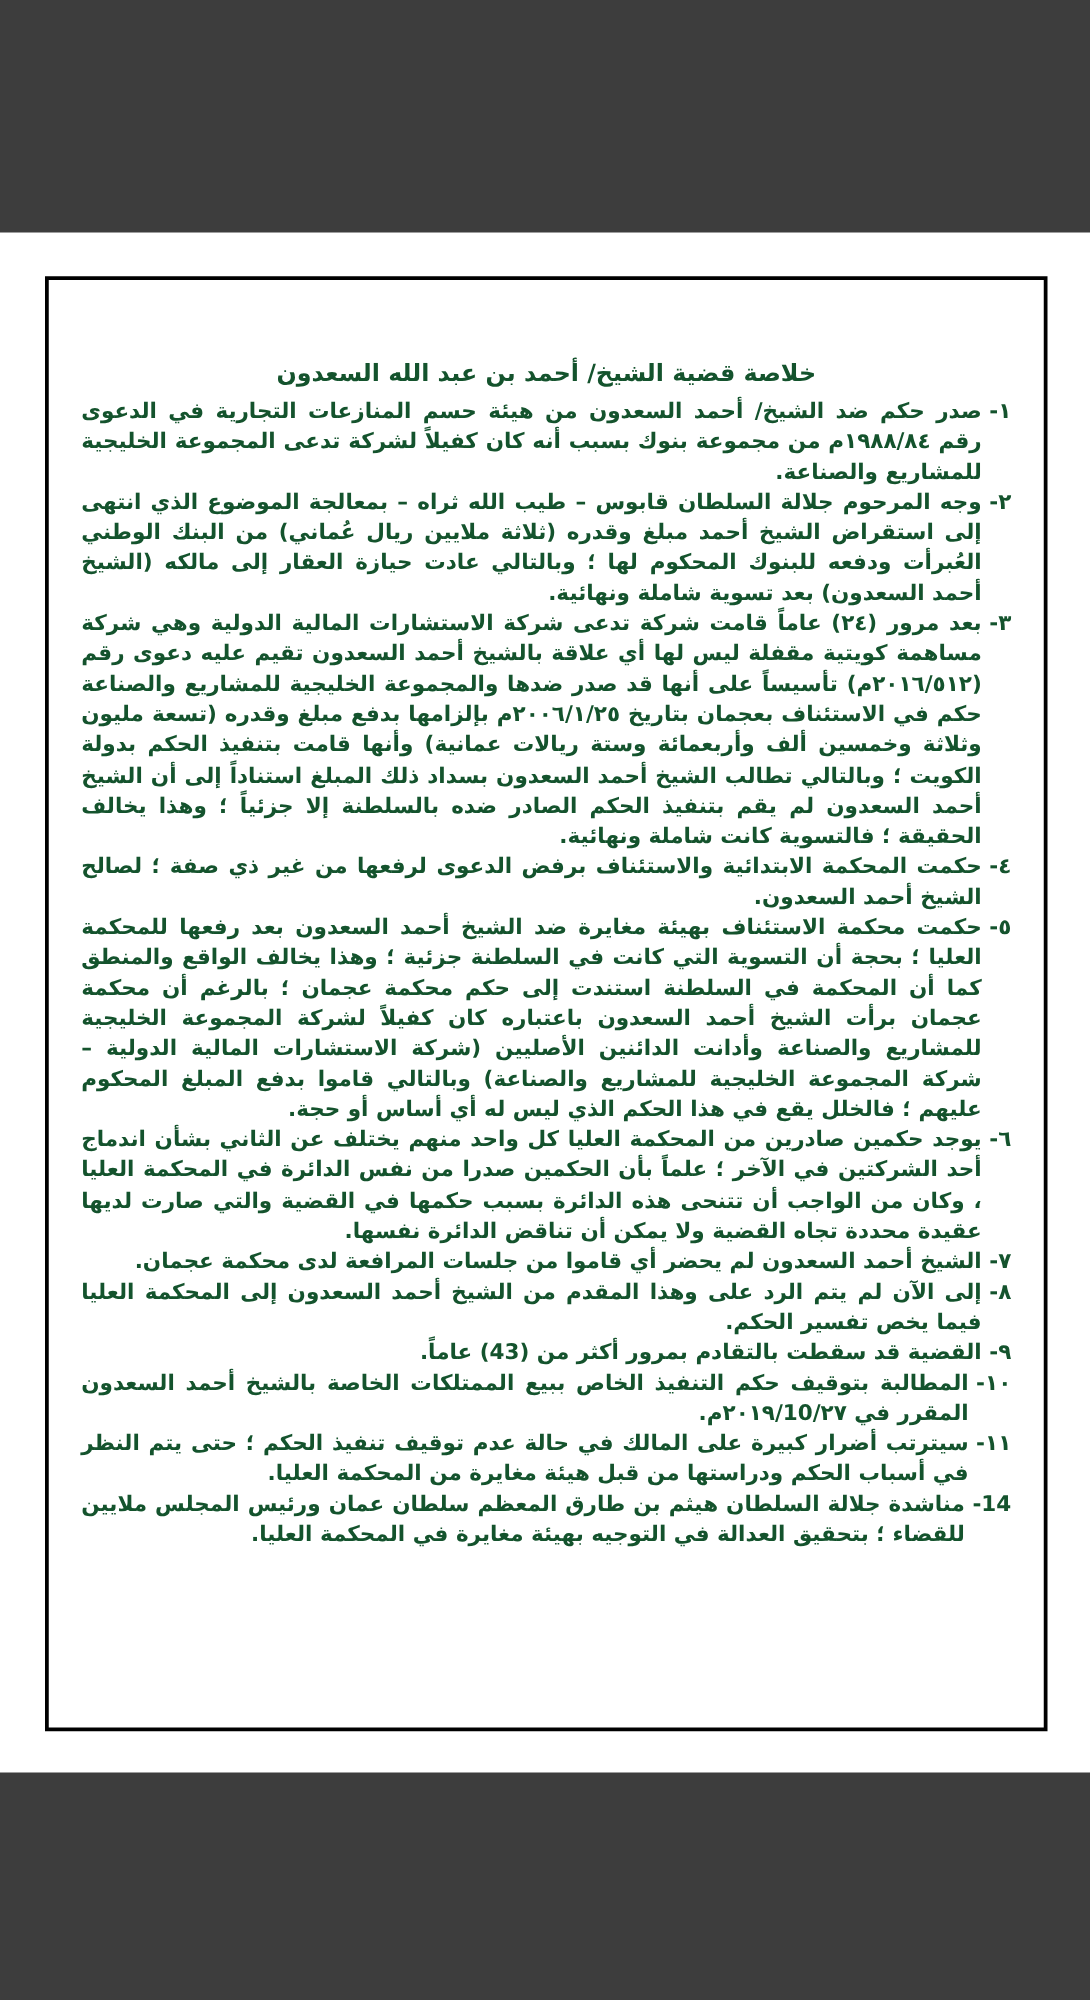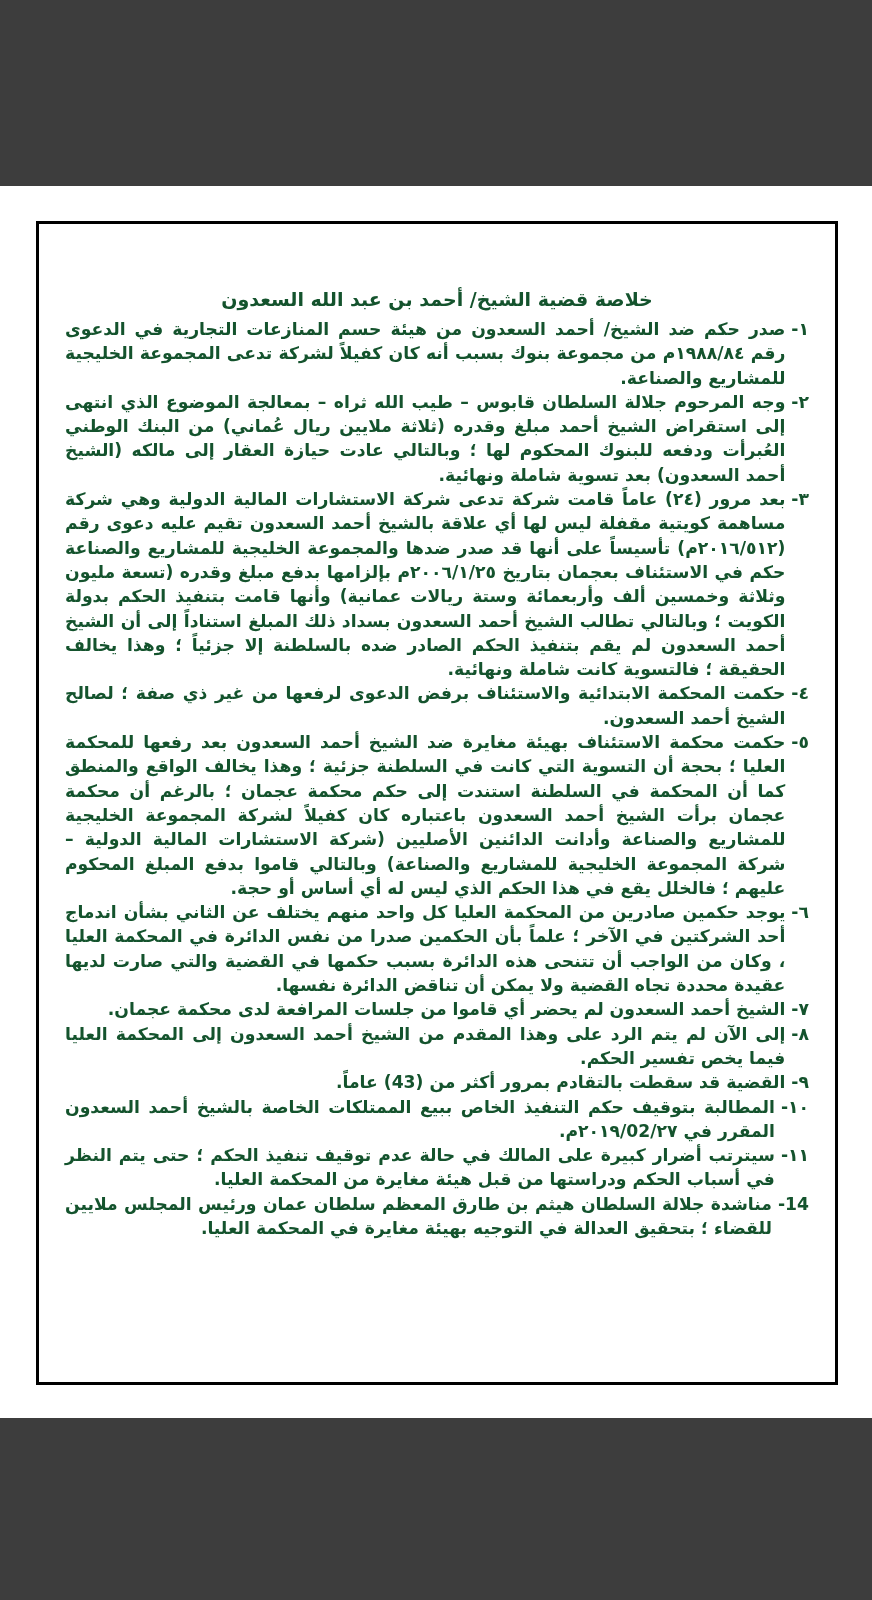--- a/index.html
+++ b/index.html
@@ -71,21 +71,21 @@
       <li class="item">
           <span class="item-num">٨-</span>
           <span class="item-text">إلى الآن لم يتم الرد على وهذا المقدم من الشيخ أحمد السعدون إلى المحكمة العليا فيما يخص تفسير الحكم.</span>
         </li>
       <li class="item">
           <span class="item-num">٩-</span>
           <span class="item-text">القضية قد سقطت بالتقادم بمرور أكثر من (43) عاماً.</span>
         </li>
       <li class="item">
           <span class="item-num">١٠-</span>
-          <span class="item-text">المطالبة بتوقيف حكم التنفيذ الخاص ببيع الممتلكات الخاصة بالشيخ أحمد السعدون المقرر في ٢٠١٩/02/٢٧م.</span>
+          <span class="item-text">المطالبة بتوقيف حكم التنفيذ الخاص ببيع الممتلكات الخاصة بالشيخ أحمد السعدون المقرر في ٢٠١٩/10/٢٧م.</span>
         </li>
       <li class="item">
           <span class="item-num">١١-</span>
           <span class="item-text">سيترتب أضرار كبيرة على المالك في حالة عدم توقيف تنفيذ الحكم ؛ حتى يتم النظر في أسباب الحكم ودراستها من قبل هيئة مغايرة من المحكمة العليا.</span>
         </li>
       <li class="item">
           <span class="item-num">14-</span>
           <span class="item-text">مناشدة جلالة السلطان هيثم بن طارق المعظم سلطان عمان ورئيس المجلس ملايين للقضاء ؛ بتحقيق العدالة في التوجيه بهيئة مغايرة في المحكمة العليا.</span>
         </li>
     </ol>

